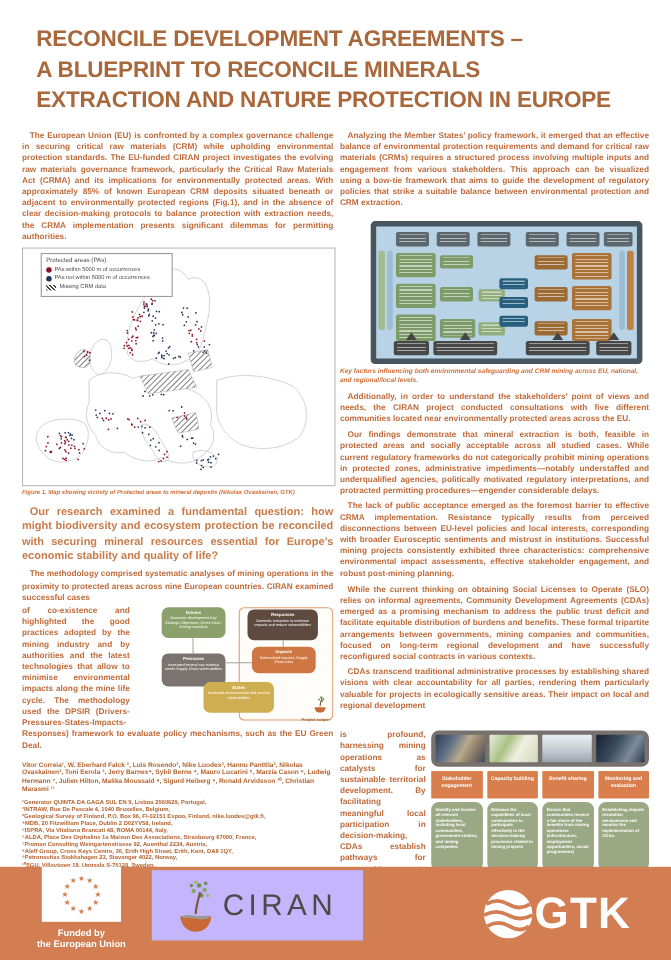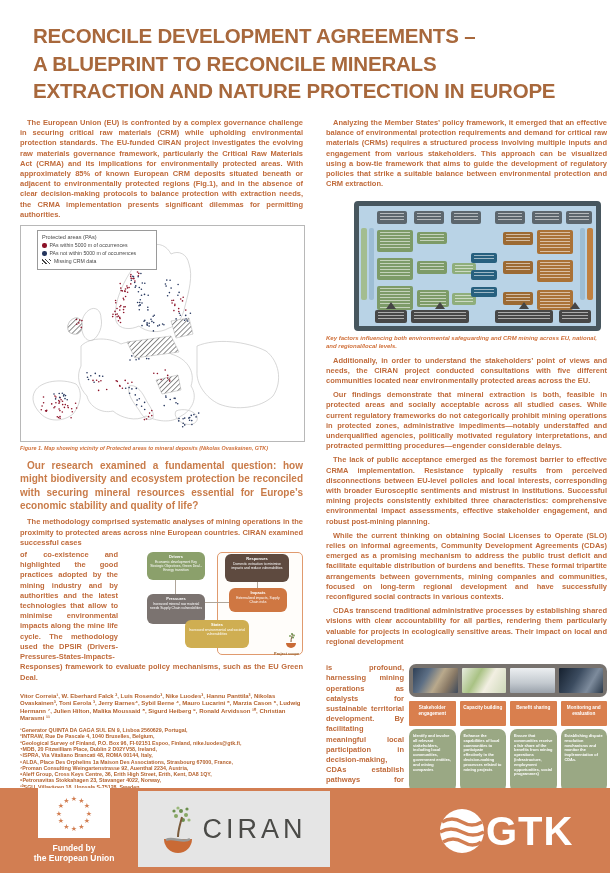--- a/index.html
+++ b/index.html
@@ -1,21 +1,21 @@
 <!DOCTYPE html>
 <html><head>
 <meta charset="utf-8">
 <style>
   html,body{margin:0;padding:0;background:#ffffff}
   body{width:610px;height:873px;position:relative;font-family:"Liberation Sans",sans-serif;overflow:hidden}
   .title{position:absolute;left:33px;top:22px;width:560px;margin:0;color:#a8683c;font-weight:700;font-size:20.5px;line-height:27.5px;letter-spacing:-0.2px}
   .title span{display:block}
   .col{position:absolute;top:118px;width:283px}
   .col-left{left:20px}
-  .col-right{left:326px;width:281px}
+  .col-right{left:309px;width:281px}
   p.b{font-size:7.5px;line-height:10.2px;color:#c06b3b;font-weight:700;text-align:justify;margin:0 0 4px 0;text-indent:7px}
   
   .mapfig{position:relative;width:283px;height:215px;border:1px solid #b8b8b8;background:#fff;margin-top:5px}
   .legend{position:absolute;left:16px;top:4px;width:110px;background:#fff;border:0.5px solid #9a9a9a;padding:3px 4px;z-index:2}
   .legend-title{font-size:5.6px;color:#4a4a4a;font-weight:400;margin-bottom:2px}
   .legend-item{display:flex;align-items:flex-start;gap:3px;font-size:5.2px;line-height:6px;color:#4a4a4a;margin-bottom:2px}
   .dot{width:4.5px;height:4.5px;border-radius:50%;flex:0 0 auto;margin-top:1px}
   .dot-red{background:#8c1127}
   .dot-blue{background:#25365e}
   .hatch-swatch{width:9px;height:5px;flex:0 0 auto;margin-top:1px;background:repeating-linear-gradient(45deg,#444 0 1px,#fff 1px 2.6px)}
@@ -51,21 +51,21 @@
   .ph3{background:linear-gradient(180deg,#eceff1 0%,#c3c9cf 60%,#9aa2ab 100%)}
   .ph4{background:linear-gradient(120deg,#15202e 0%,#3c4c60 40%,#7d8b9c 70%,#2a3848 100%)}
   .pillars{display:flex;gap:4px;margin-top:4px}
   .pillar{flex:1;display:flex;flex-direction:column;gap:3px}
   .p-head{background:#d97f4e;color:#fff;font-size:4.7px;line-height:5.6px;text-align:center;padding:4px 2px;min-height:17px;font-weight:700;border-radius:1px}
   .p-body{background:#9aa884;color:#fff;font-size:3.9px;line-height:4.8px;padding:5px 4px;border-radius:7px;height:63px;font-weight:700;box-sizing:border-box}
   
   .footer{position:absolute;left:0;top:788px;width:610px;height:85px;background:#d27e52}
   .eu-flag{position:absolute;left:38px;top:0;width:72px;height:50px;background:#fff}
   .eu-text{position:absolute;left:8px;top:55px;width:132px;text-align:center;color:#fff;font-weight:700;font-size:8.5px;line-height:10px}
-  .ciran{position:absolute;left:138px;top:3px;width:192px;height:76px;background:#e5e5e5;display:flex;align-items:center;justify-content:center;gap:7px}
+  .ciran{position:absolute;left:138px;top:3px;width:192px;height:64px;background:#c4b5fd;display:flex;align-items:center;justify-content:center;gap:7px}
   .ciran-word{font-size:27px;color:#4a4a47;letter-spacing:4px;font-weight:400}
   .gtk{position:absolute;left:438px;top:19px;display:flex;align-items:center;gap:0}
   .gtk-word{font-size:40px;color:#fff;font-weight:800;letter-spacing:1px}
 </style>
 </head>
 <body>
 
 <h1 class="title">
   <span>RECONCILE DEVELOPMENT AGREEMENTS –</span>
   <span>A BLUEPRINT TO RECONCILE MINERALS</span>

